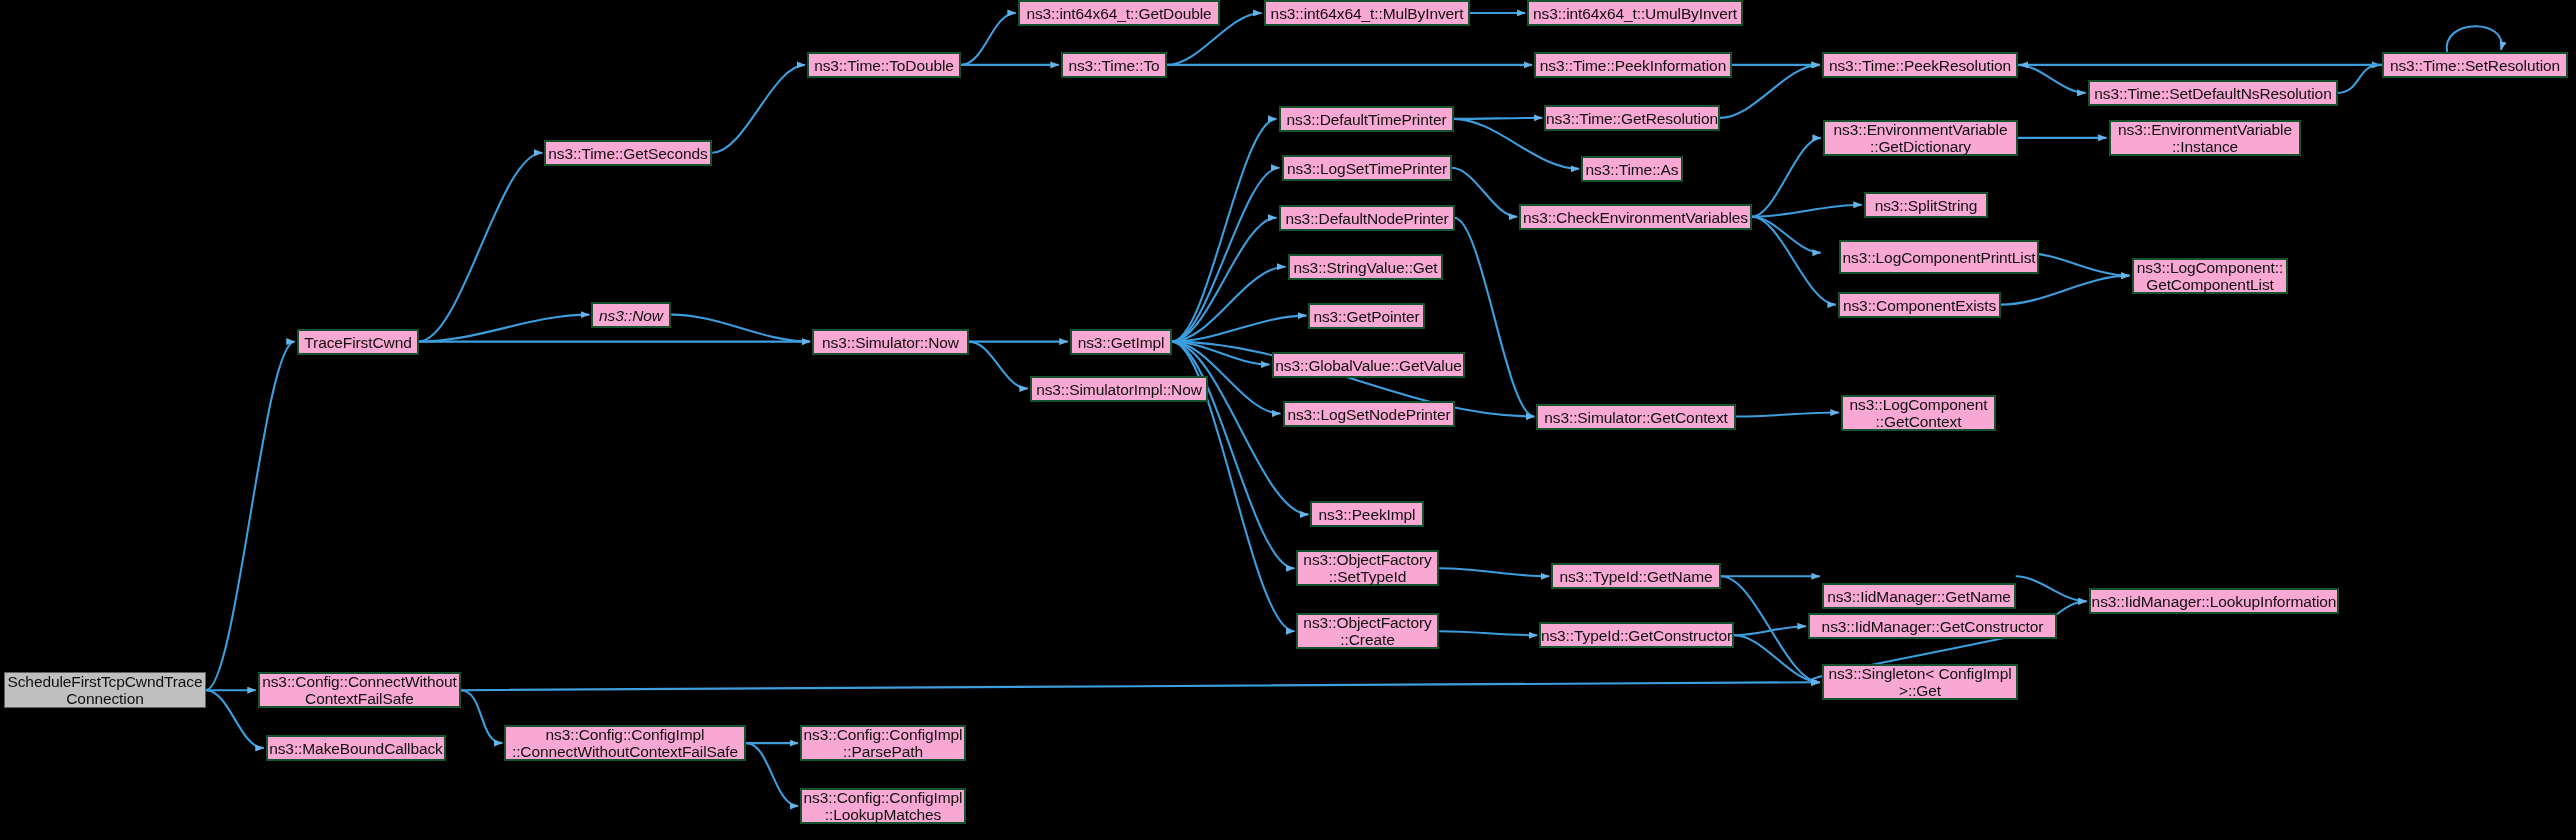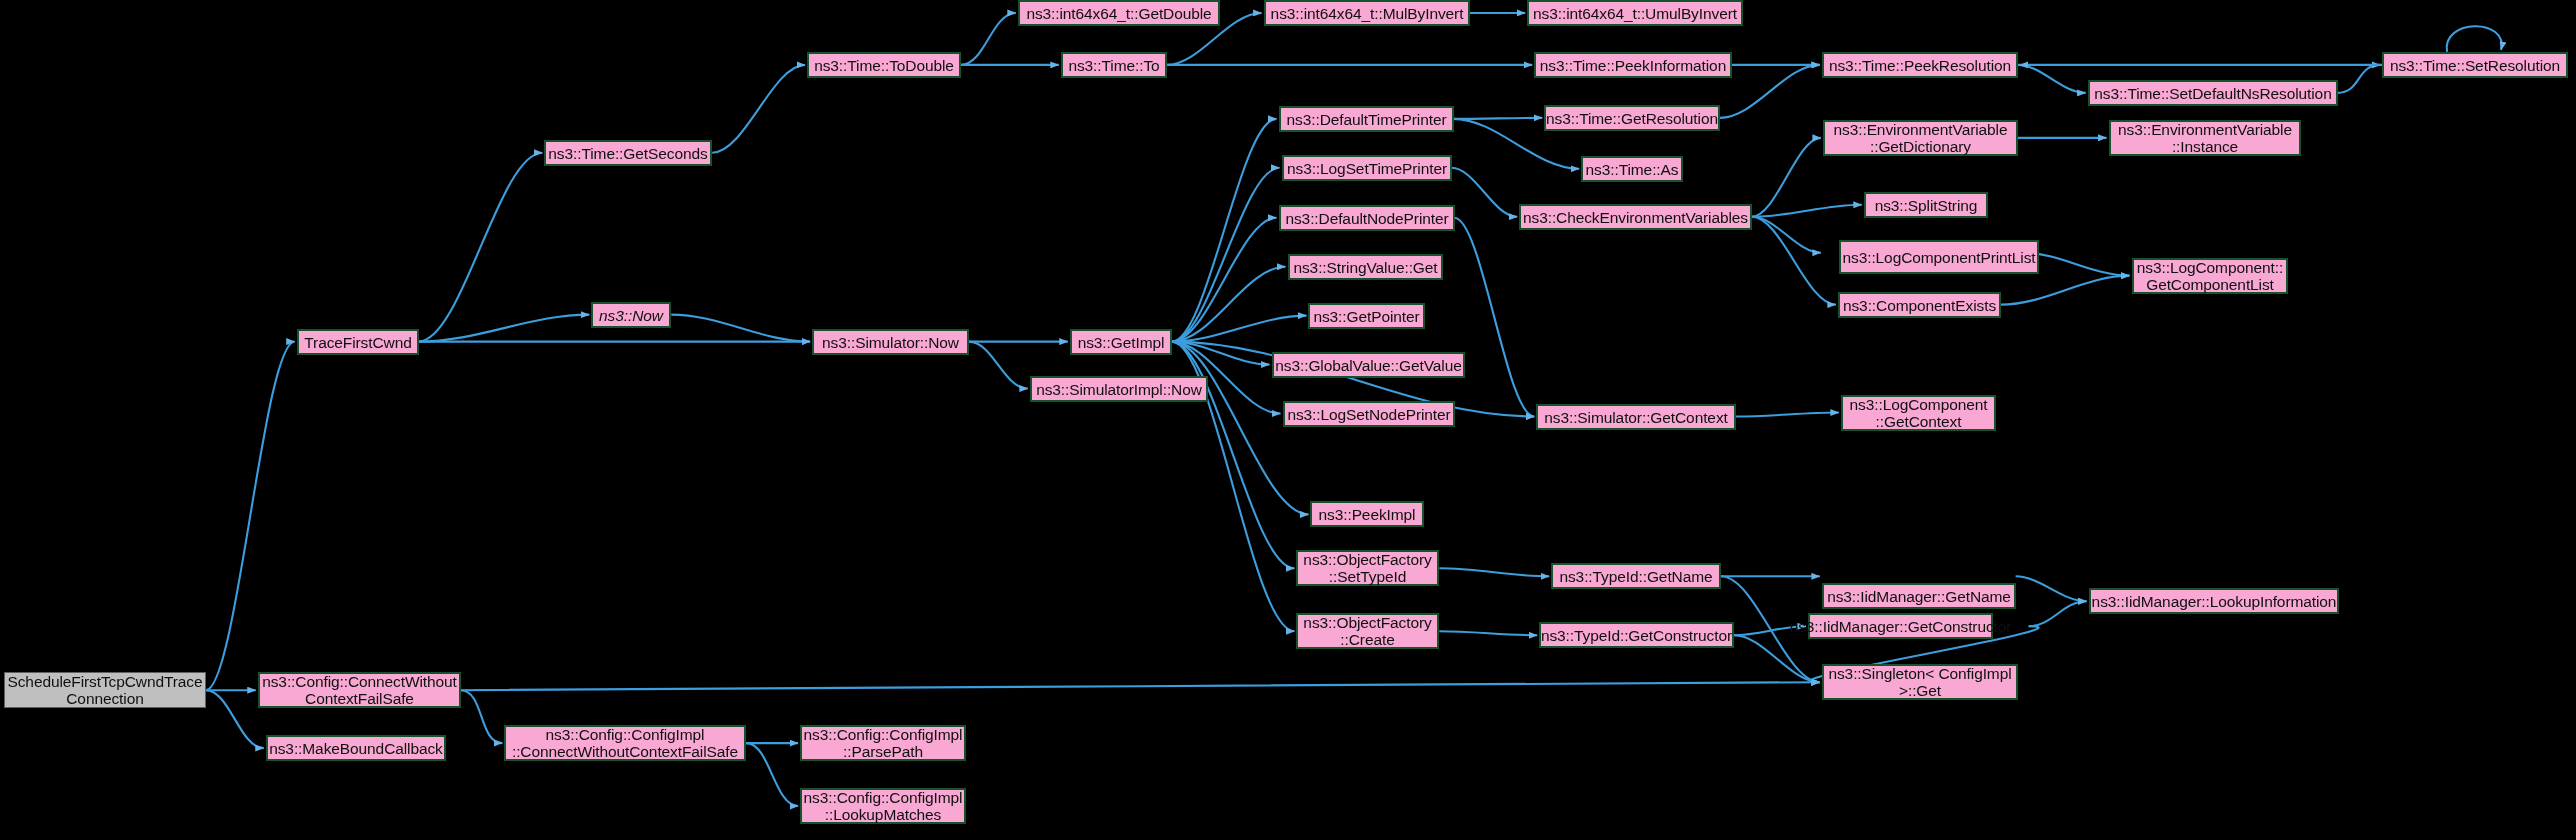--- a/index.html
+++ b/index.html
@@ -155,21 +155,21 @@
       <div class="node" style="left: 1539px; top: 622px; width: 195px; height: 26px;">ns3::TypeId::GetConstructor</div>
       <div class="node" style="left: 1822px; top: 52px; width: 196px; height: 26px;">ns3::Time::PeekResolution</div>
       <div class="node" style="left: 1823px; top: 120px; width: 195px; height: 36px;">ns3::EnvironmentVariable
 ::GetDictionary</div>
       <div class="node" style="left: 1864px; top: 192px; width: 124px; height: 26px;">ns3::SplitString</div>
       <div class="node" style="left: 1823px; top: 240px; width: 200px; height: 34px; margin-left: 16px;">ns3::LogComponentPrintList</div>
       <div class="node" style="left: 1838px; top: 292px; width: 163px; height: 26px;">ns3::ComponentExists</div>
       <div class="node" style="left: 1841px; top: 395px; width: 155px; height: 36px;">ns3::LogComponent
 ::GetContext</div>
       <div class="node" style="left: 1822px; top: 563px; width: 194px; height: 26px; margin-top: 20px;">ns3::IidManager::GetName</div>
-      <div class="node" style="left: 1808px; top: 613px; width: 185px; height: 26px;">ns3::IidManager::GetConstructor</div>
+      <div class="node" style="left: 1808px; top: 613px; width: 249px; height: 26px;">ns3::IidManager::GetConstructor</div>
       <div class="node" style="left: 1822px; top: 664px; width: 196px; height: 36px;">ns3::Singleton&lt; ConfigImpl
 &gt;::Get</div>
       <div class="node" style="left: 2088px; top: 80px; width: 250px; height: 26px;">ns3::Time::SetDefaultNsResolution</div>
       <div class="node" style="left: 2109px; top: 120px; width: 192px; height: 36px;">ns3::EnvironmentVariable
 ::Instance</div>
       <div class="node" style="left: 2132px; top: 258px; width: 156px; height: 36px;">ns3::LogComponent::
 GetComponentList</div>
       <div class="node" style="left: 2089px; top: 588px; width: 250px; height: 26px;">ns3::IidManager::LookupInformation</div>
       <div class="node" style="left: 2382px; top: 52px; width: 186px; height: 26px;">ns3::Time::SetResolution</div>
     </div>

